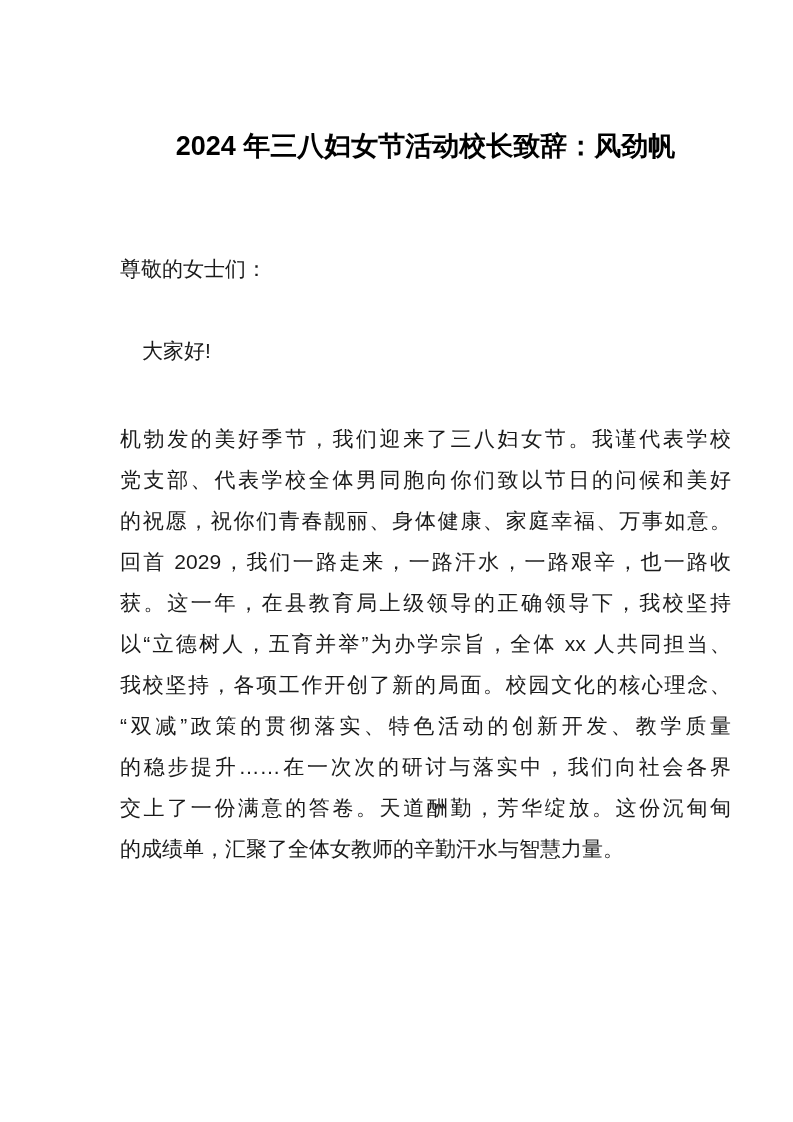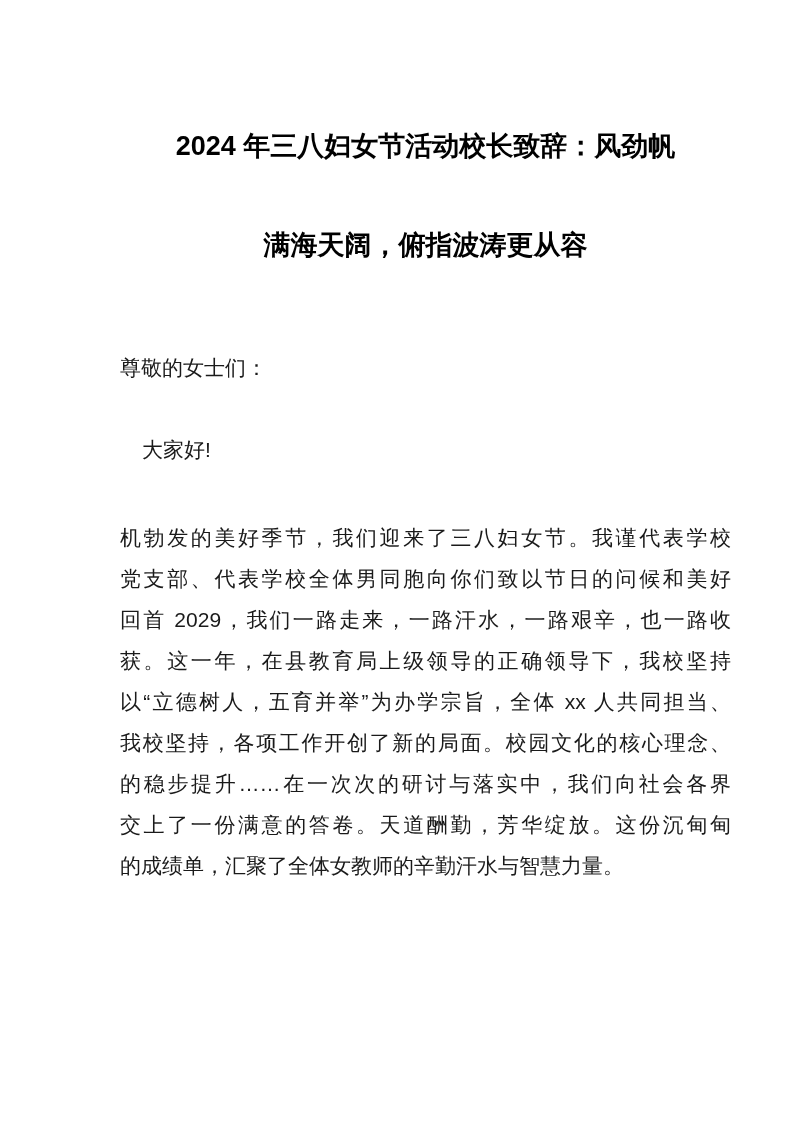--- a/index.html
+++ b/index.html
@@ -61,33 +61,34 @@
   }
 </style>
 </head>
 <body>
 
 <div class="page">
   <div class="content">
 
     <h1 class="doc-title">
       <div class="title-line">2024 年三八妇女节活动校长致辞：风劲帆</div>
-      <div class="title-line">满海天阔，俯指波涛更从容</div>
     </h1>
 
     <p class="salutation">尊敬的女士们：</p>
 
     <p class="greeting">大家好!</p>
 
     <div class="paragraph">
         <div class="jline">机勃发的美好季节，我们迎来了三八妇女节。我谨代表学校</div>
         <div class="jline">党支部、代表学校全体男同胞向你们致以节日的问候和美好</div>
+        <div class="jline">的祝愿，祝你们青春靓丽、身体健康、家庭幸福、万事如意。</div>
         <div class="jline">回首 2029，我们一路走来，一路汗水，一路艰辛，也一路收</div>
         <div class="jline">获。这一年，在县教育局上级领导的正确领导下，我校坚持</div>
         <div class="jline">以“立德树人，五育并举”为办学宗旨，全体 xx 人共同担当、</div>
         <div class="jline">我校坚持，各项工作开创了新的局面。校园文化的核心理念、</div>
+        <div class="jline">“双减”政策的贯彻落实、特色活动的创新开发、教学质量</div>
         <div class="jline">的稳步提升……在一次次的研讨与落实中，我们向社会各界</div>
         <div class="jline">交上了一份满意的答卷。天道酬勤，芳华绽放。这份沉甸甸</div>
         <div class="jline last">的成绩单，汇聚了全体女教师的辛勤汗水与智慧力量。</div>
       </div>
 
   </div>
 </div>
 
 </body></html>

